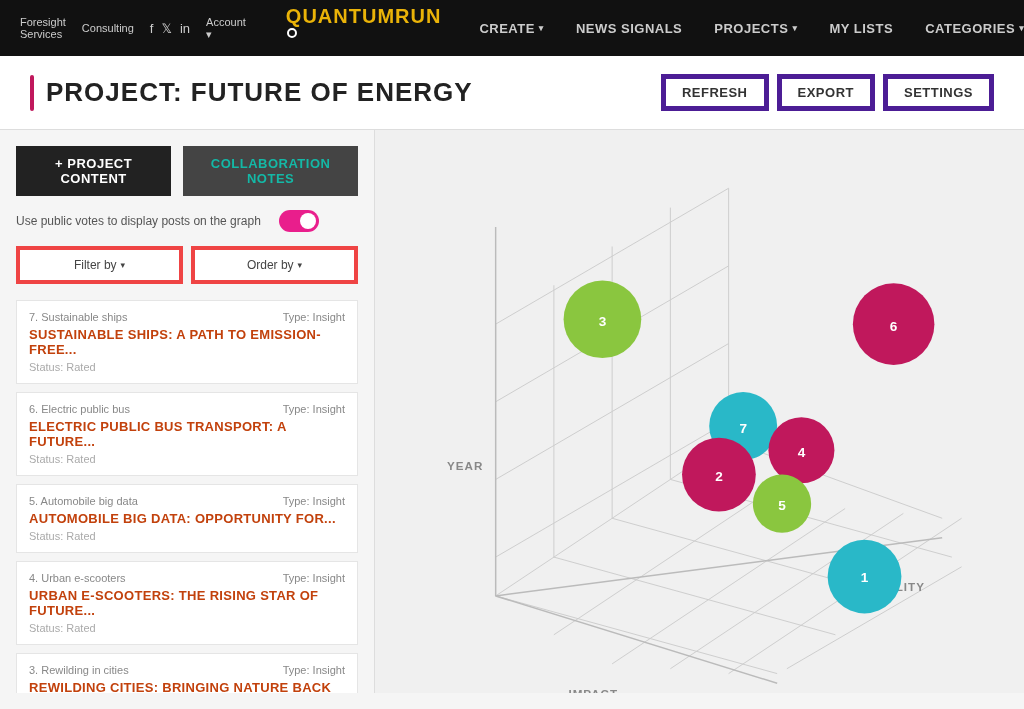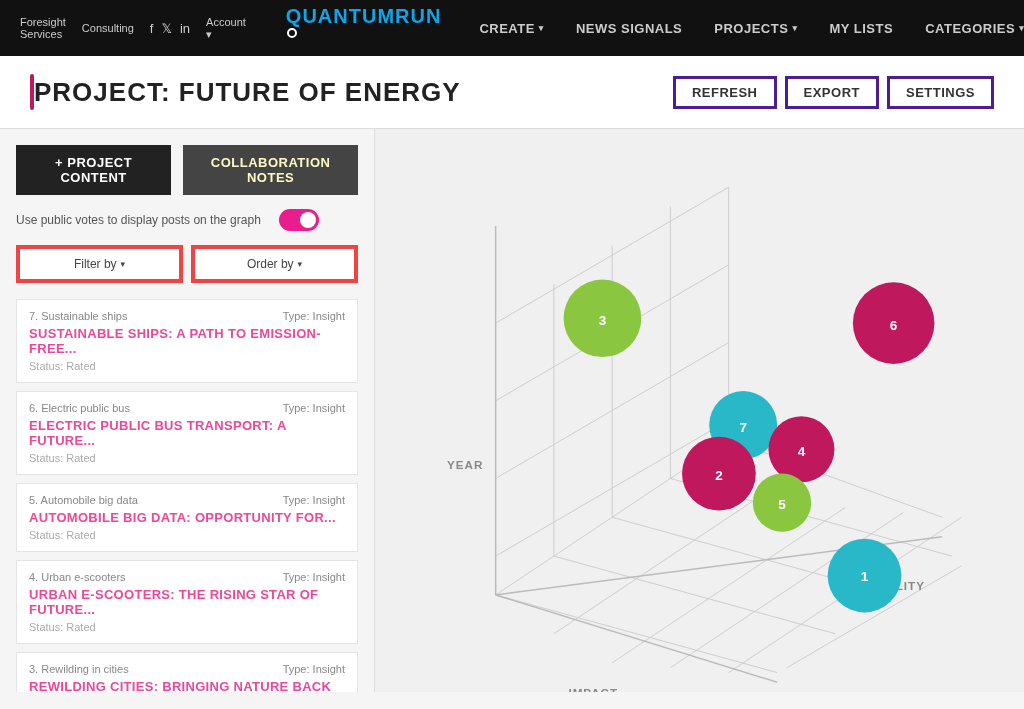--- a/index.html
+++ b/index.html
@@ -31,21 +31,21 @@
       height: 56px;
       gap: 4px;
     }
     .logo {
       font-size: 20px;
       font-weight: bold;
       color: #fff;
       margin-right: 20px;
       letter-spacing: 1px;
     }
-    .logo span { color: #0ea5e9; }
+    .logo span { color: #eab308; }
     .logo .circle {
       display: inline-block;
       width: 10px;
       height: 10px;
       border: 2px solid #fff;
       border-radius: 50%;
       margin-left: 1px;
       vertical-align: super;
       font-size: 8px;
     }
@@ -70,39 +70,40 @@
       background: #fff;
       padding: 18px 30px;
       display: flex;
       align-items: center;
       justify-content: space-between;
       border-bottom: 1px solid #ddd;
     }
     .page-title-wrap {
       display: flex;
       align-items: center;
+      gap: 12px;
     }
     .title-bar {
       width: 4px;
       height: 36px;
       background: #c0185c;
       border-radius: 2px;
     }
     .page-title {
       font-size: 26px;
       font-weight: 700;
       letter-spacing: 1px;
       color: #222;
     }
     .header-actions {
       display: flex;
       gap: 8px;
     }
     .header-btn {
-      border: 3px solid #4c1d95;
+      border: 5px solid #4c1d95;
       background: #fff;
       padding: 6px 16px;
       font-size: 13px;
       font-weight: 600;
       cursor: pointer;
       letter-spacing: 0.5px;
       color: #333;
     }
 
     
@@ -131,21 +132,21 @@
       color: #fff;
       border: none;
       padding: 10px 16px;
       font-size: 13px;
       font-weight: 700;
       cursor: pointer;
       letter-spacing: 0.5px;
     }
     .btn-collab {
       background: #444;
-      color: #fef9c3;
+      color: #14b8a6;
       border: none;
       padding: 10px 16px;
       font-size: 13px;
       font-weight: 700;
       cursor: pointer;
       letter-spacing: 0.5px;
     }
     .toggle-row {
       display: flex;
       align-items: center;
@@ -203,21 +204,21 @@
     .list-item-header {
       display: flex;
       justify-content: space-between;
       font-size: 11px;
       color: #888;
       margin-bottom: 4px;
     }
     .list-item-title {
       font-size: 13px;
       font-weight: 700;
-      color: #ec4899;
+      color: #c2410c;
       margin-bottom: 4px;
       letter-spacing: 0.3px;
     }
     .list-item-status {
       font-size: 11px;
       color: #aaa;
     }
 
     
     .chart-area {

